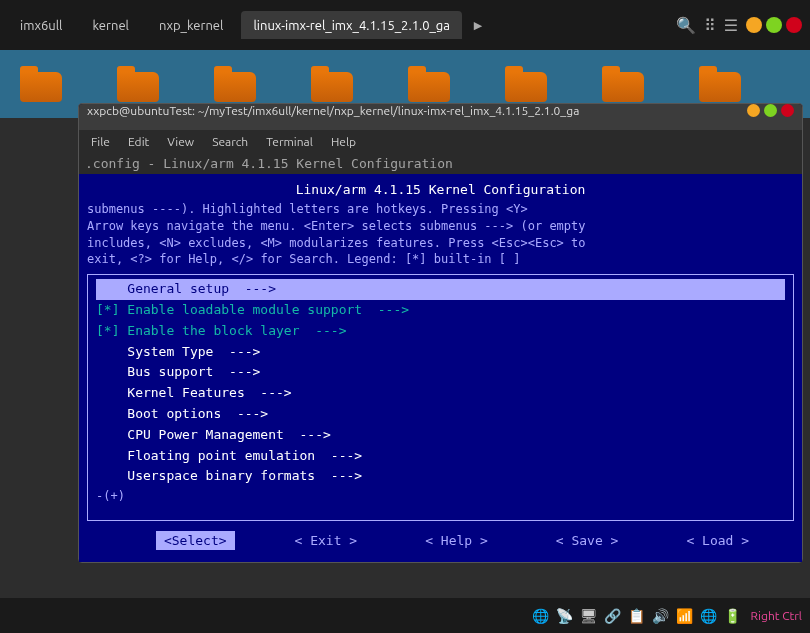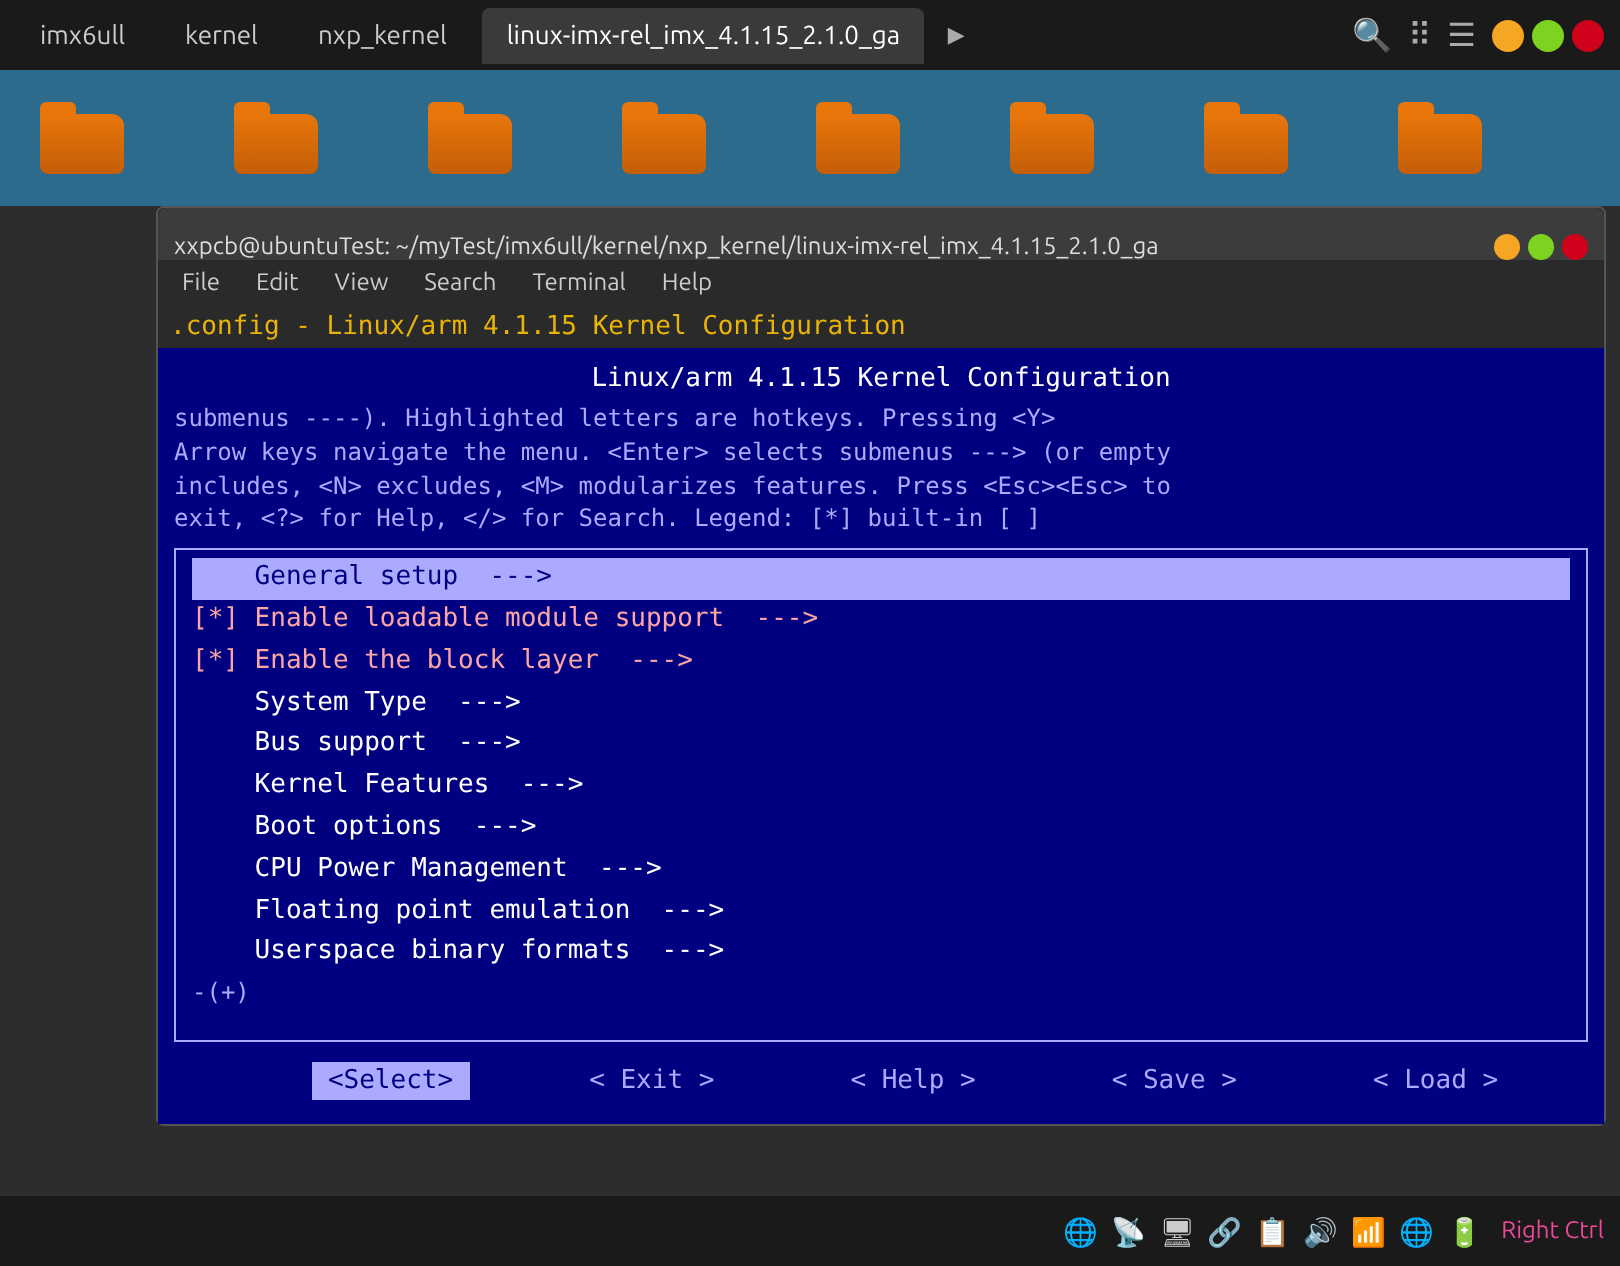--- a/index.html
+++ b/index.html
@@ -7,21 +7,21 @@
       width: 810px;
       height: 633px;
       background: #2d2d2d;
       font-family: 'Ubuntu', 'DejaVu Sans', sans-serif;
       overflow: hidden;
       position: relative;
     }
 
     
     .taskbar-top {
-      height: 35px;
+      height: 50px;
       background: #1a1a1a;
       display: flex;
       align-items: center;
       padding: 0 8px;
       gap: 6px;
     }
     .taskbar-tab {
       height: 28px;
       padding: 0 12px;
       border-radius: 4px 4px 0 0;
@@ -118,21 +118,21 @@
       background: #1a1a2e;
       border: 1px solid #555;
       border-radius: 4px;
       display: flex;
       flex-direction: column;
     }
     .terminal-titlebar {
       height: 26px;
       background: #3c3c3c;
       display: flex;
-      align-items: flex-end;
+      align-items: flex-start;
       padding: 0 8px;
       border-radius: 4px 4px 0 0;
       gap: 0;
     }
     .terminal-title {
       flex: 1;
       font-size: 12px;
       color: #ddd;
       text-align: left;
     }
@@ -171,21 +171,21 @@
 
     .terminal-dotconfig {
       height: 22px;
       background: #2a2a2a;
       display: flex;
       align-items: center;
       padding: 0 6px;
     }
     .dotconfig-text {
       font-size: 13px;
-      color: #eab308;
+      color: #a3a3a3;
       font-family: monospace;
     }
 
     
     .kconfig-dialog {
       flex: 1;
       background: #000080;
       padding: 8px;
       display: flex;
       flex-direction: column;
@@ -216,21 +216,21 @@
       font-size: 13px;
     }
     .kconfig-item {
       line-height: 1.6;
       white-space: pre;
     }
     .kconfig-item.selected {
       background: #aaaaff;
       color: #000080;
     }
-    .kconfig-item.normal { color: #fca5a5; }
+    .kconfig-item.normal { color: #14b8a6; }
     .kconfig-item.highlight { color: #ffffff; }
 
     .kconfig-plus {
       color: #aaaaff;
       font-family: monospace;
       font-size: 12px;
       margin-top: 2px;
     }
 
     .kconfig-buttons {

